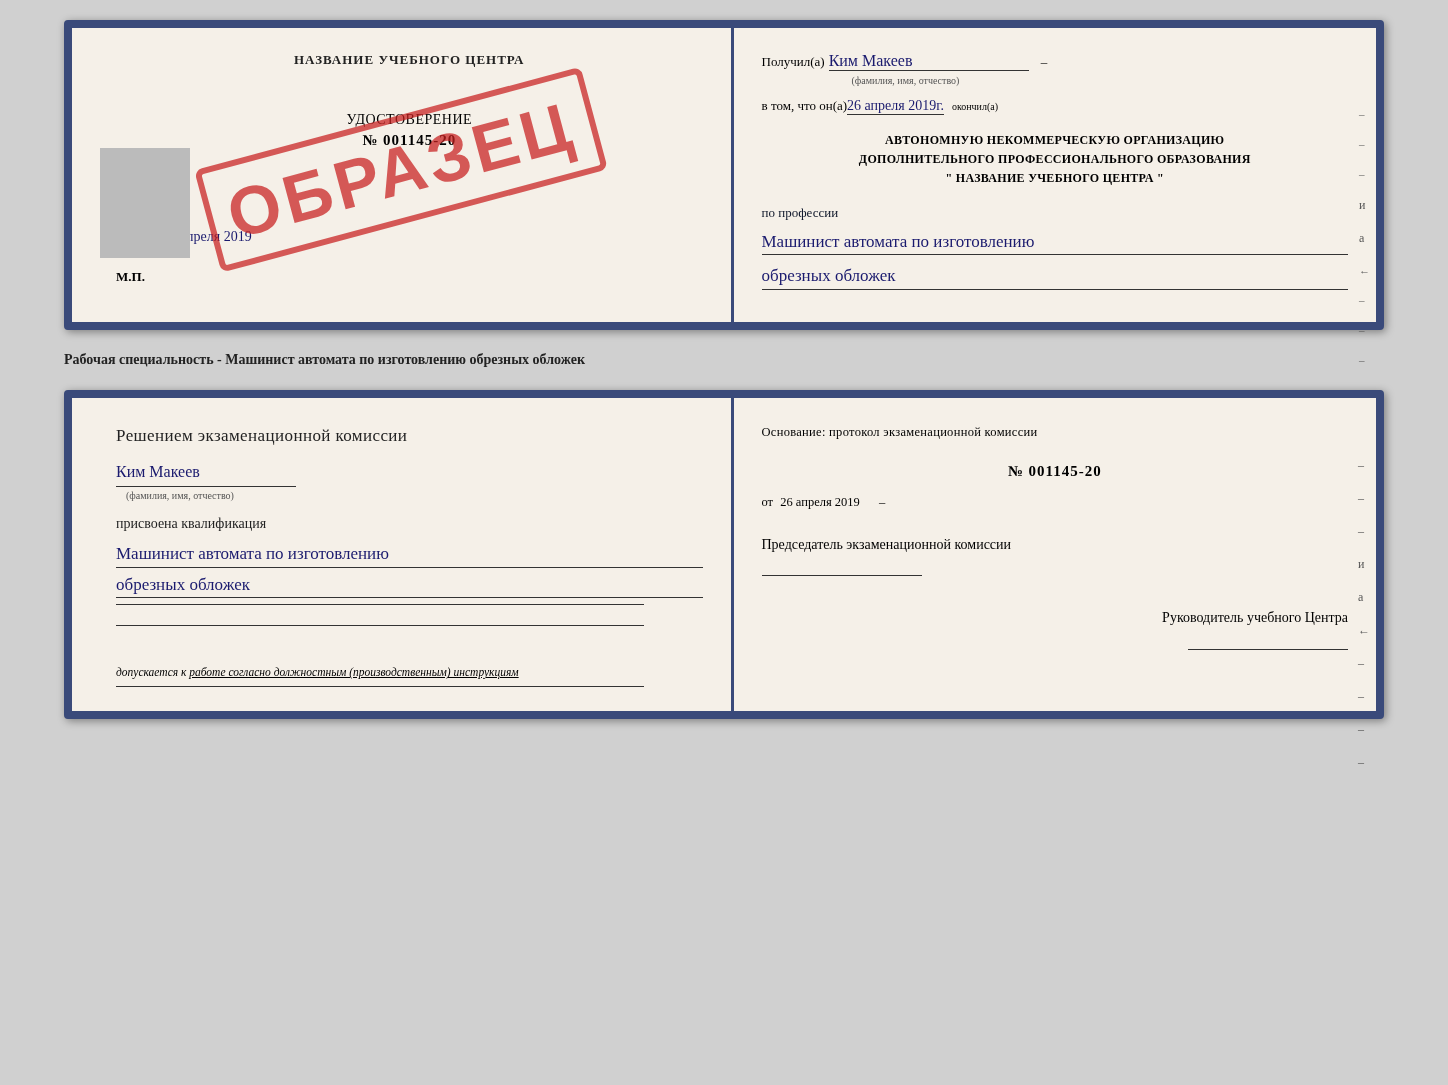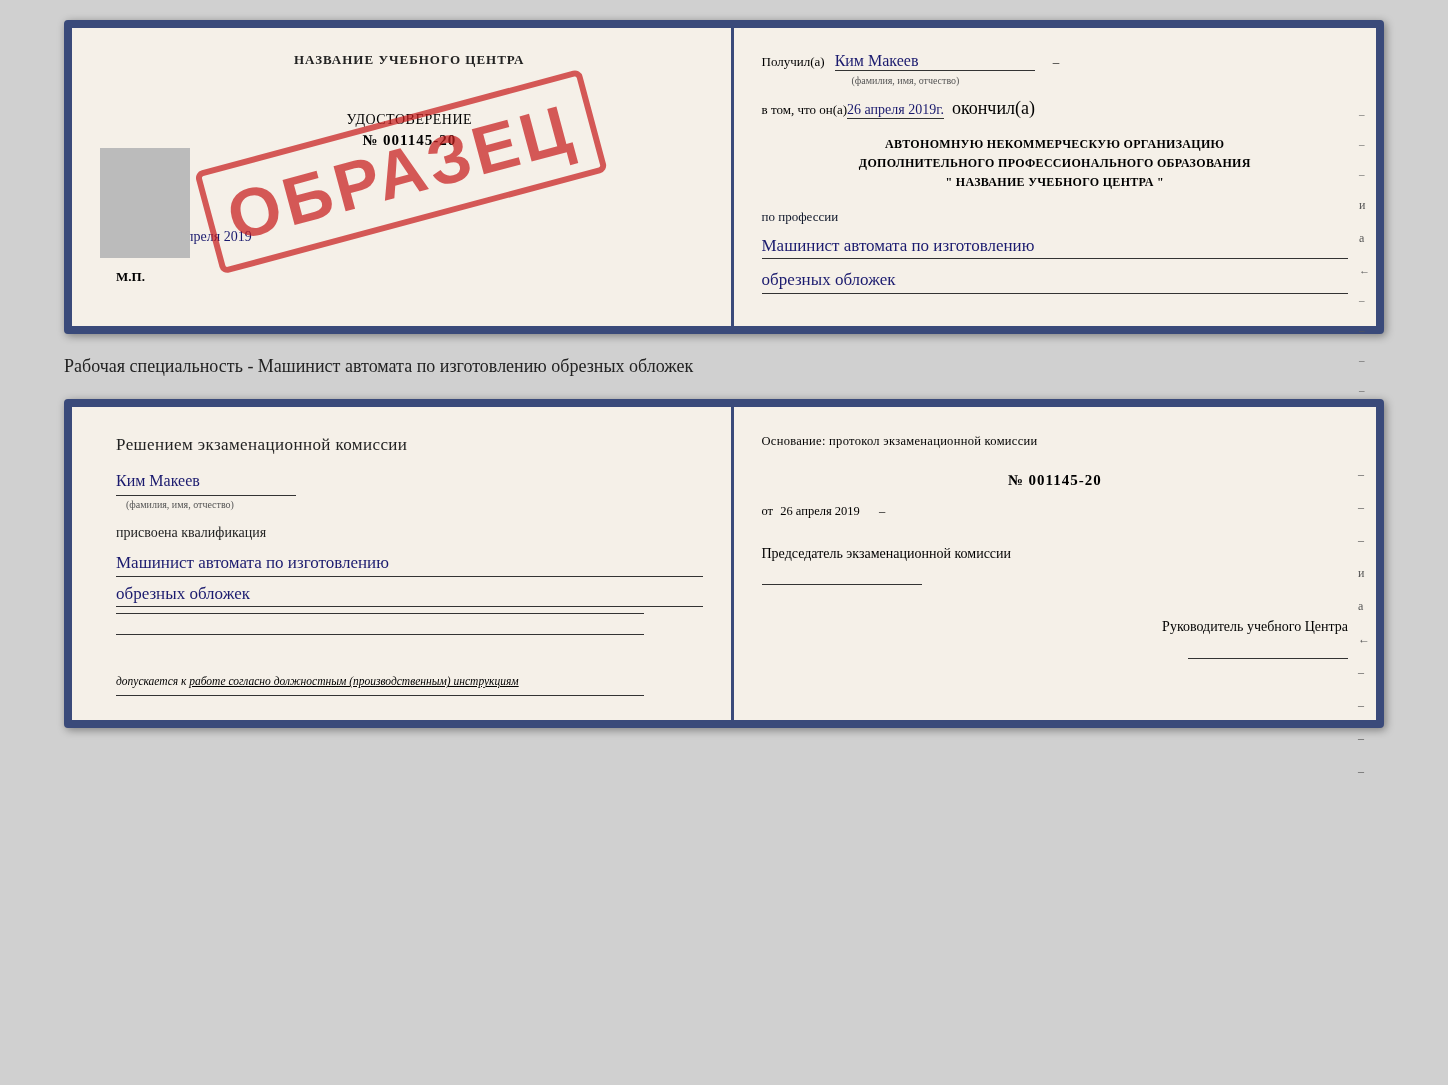--- a/index.html
+++ b/index.html
@@ -104,21 +104,21 @@
       background: #bbb;
       position: absolute;
       top: 120px;
       left: 28px;
     }
 
     
     .poluchil-line {
       display: flex;
       align-items: baseline;
-      gap: 10px;
+      gap: 4px;
       font-size: 13px;
       margin-bottom: 4px;
     }
 
     .poluchil-line .handwritten {
       font-family: 'Segoe Script', 'Brush Script MT', cursive;
       font-size: 16px;
       color: #1a1a6e;
       border-bottom: 1px solid #333;
       min-width: 200px;
@@ -180,25 +180,26 @@
       display: flex;
       flex-direction: column;
       gap: 18px;
       font-size: 11px;
       color: #555;
       writing-mode: horizontal-tb;
     }
 
     
     .specialty-label {
-      font-size: 18px;
+      font-size: 14px;
       color: #222;
       background: #d0d0d0;
       padding: 4px 0;
       width: 1320px;
+      font-weight: bold;
     }
 
     
     .resheniem-block {
       font-size: 12.5px;
       line-height: 1.7;
       color: #222;
     }
 
     .resheniem-block .komissia-title {
@@ -335,21 +336,21 @@
     <div class="poluchil-line">
       <span style="font-size:13px;">Получил(а)</span>
       <span class="handwritten">Ким Макеев</span>
       <span style="font-size:13px; margin-left:8px;">–</span>
     </div>
     <div class="fio-label">(фамилия, имя, отчество)</div>
 
     <div class="vtom-line">
       <span style="font-size:13px;">в том, что он(а)</span>
       <span class="handwritten-date">26 апреля 2019г.</span>
-      <span style="font-size:18px; margin-left:8px;">окончил(а)</span>
+      <span style="font-size:10px; margin-left:8px;">окончил(а)</span>
     </div>
 
     <div class="org-block">
       <div>АВТОНОМНУЮ НЕКОММЕРЧЕСКУЮ ОРГАНИЗАЦИЮ</div>
       <div>ДОПОЛНИТЕЛЬНОГО ПРОФЕССИОНАЛЬНОГО ОБРАЗОВАНИЯ</div>
       <div>"  НАЗВАНИЕ УЧЕБНОГО ЦЕНТРА  "</div>
     </div>
 
     <div class="po-professii">по профессии</div>
     <span class="profession-handwritten">Машинист автомата по изготовлению</span>

